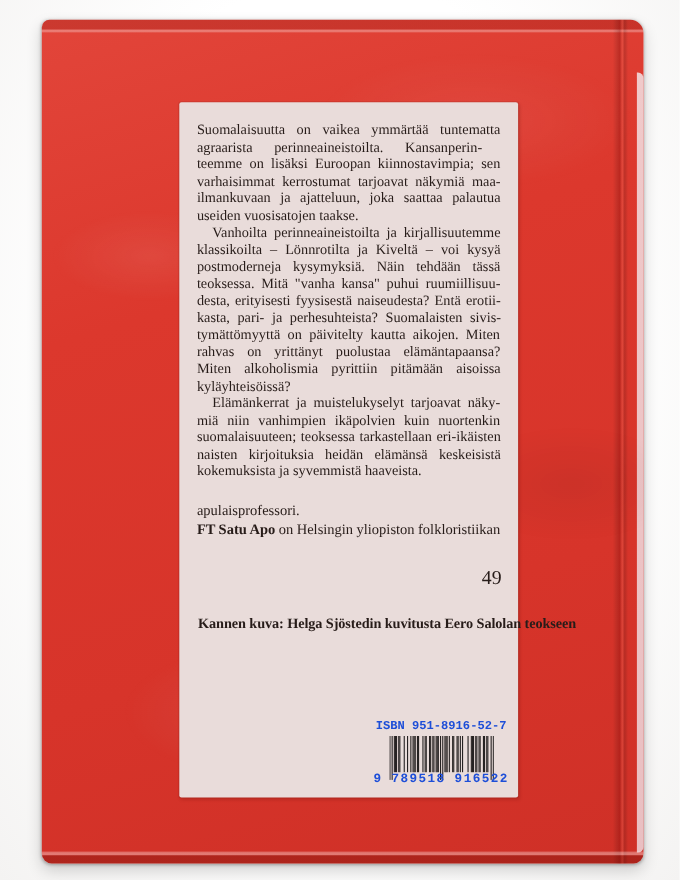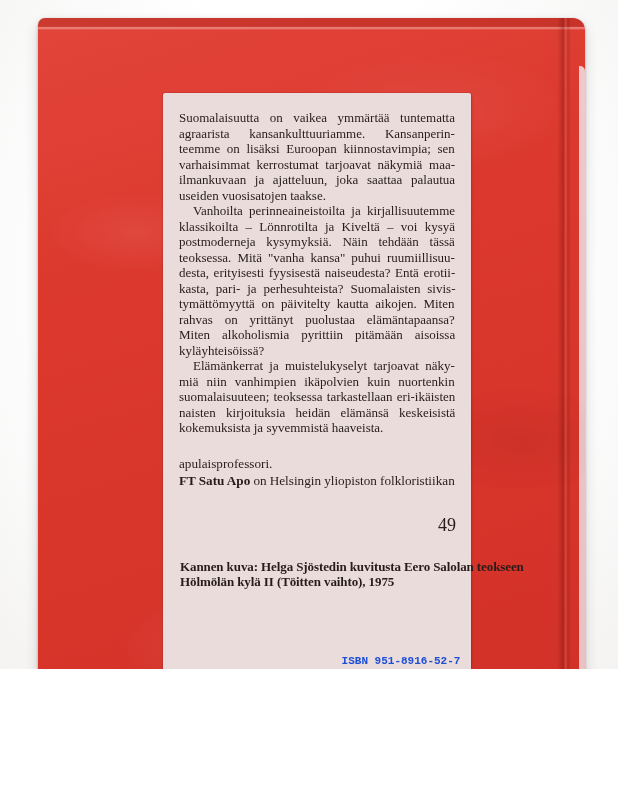--- a/index.html
+++ b/index.html
@@ -1,16 +1,16 @@
 <!DOCTYPE html>
 <html><head>
 <meta charset="utf-8">
 <style>
   html,body{margin:0;padding:0;background:#ffffff;}
-  .stage{position:relative;width:618px;height:669px;overflow:hidden;
+  .stage{position:relative;width:618px;height:800px;overflow:hidden;
          background:radial-gradient(ellipse at 50% 42%, #ffffff 55%, #f4f3f2 100%);
          font-family:"Liberation Serif","DejaVu Serif",serif;}
   .book{position:absolute;left:38px;top:18px;width:547px;height:767px;
         border-radius:7px 12px 9px 9px;
         background:linear-gradient(163deg,#e2453a 0%,#dc382d 32%,#d7342a 68%,#cf3027 100%);
         box-shadow:0 6px 14px rgba(0,0,0,.16),0 1px 3px rgba(0,0,0,.28);}
   .book .texture{position:absolute;inset:0;border-radius:inherit;pointer-events:none;
         background:
           radial-gradient(130px 60px at 18% 28%, rgba(255,255,255,.07), transparent 70%),
           radial-gradient(210px 90px at 72% 12%, rgba(255,255,255,.06), transparent 70%),
@@ -54,21 +54,21 @@
     <div class="bevel-top"></div>
     <div class="hinge"></div>
     <div class="pages"></div>
     <div class="bevel-bottom"></div>
     <div class="texture"></div>
 
     <div class="panel">
 
       <div class="blurb">
         <div class="line" style="word-spacing: 7.25px;">Suomalaisuutta on vaikea ymmärtää tuntematta</div>
-        <div class="line" style="word-spacing: 16.5px;">agraarista kansankulttuuriamme. Kansanperin-</div>
+        <div class="line" style="word-spacing: 16.5px;">agraarista perinneaineistoilta. Kansanperin-</div>
         <div class="line" style="word-spacing: 3.4px;">teemme on lisäksi Euroopan kiinnostavimpia; sen</div>
         <div class="line" style="word-spacing: 3.5px;">varhaisimmat kerrostumat tarjoavat näkymiä maa-</div>
         <div class="line" style="word-spacing: 5.4px;">ilmankuvaan ja ajatteluun, joka saattaa palautua</div>
         <div class="line">useiden vuosisatojen taakse.</div>
 
         <div class="line ind" style="word-spacing: 3px;">Vanhoilta perinneaineistoilta ja kirjallisuutemme</div>
         <div class="line" style="word-spacing: 4px;">klassikoilta – Lönnrotilta ja Kiveltä – voi kysyä</div>
         <div class="line" style="word-spacing: 7.5px;">postmoderneja kysymyksiä. Näin tehdään tässä</div>
         <div class="line" style="word-spacing: 2.8px;">teoksessa. Mitä "vanha kansa" puhui ruumiillisuu-</div>
         <div class="line" style="word-spacing: 1.4px;">desta, erityisesti fyysisestä naiseudesta? Entä erotii-</div>
@@ -87,21 +87,20 @@
 
       <div class="author">
         <div class="line">apulaisprofessori.</div>
         <div class="line" style="word-spacing: -0.166667px;"><b>FT Satu Apo</b> <span>on Helsingin yliopiston folkloristiikan</span></div>
       </div>
 
       <div class="num">49</div>
 
       <div class="credits">
         <div class="credit-line" style="word-spacing: 0px;">Kannen kuva: Helga Sjöstedin kuvitusta Eero Salolan teokseen</div>
-        <div class="credit-line" style="word-spacing: 0px;">Hölmölän kylä II (Töitten vaihto), 1975</div>
       </div>
 
       <div class="barcode-block">
         <div class="isbn">ISBN 951-8916-52-7</div>
         <svg class="bars" id="barcode-svg" xmlns="http://www.w3.org/2000/svg" viewBox="0 0 95 40" width="95" height="40">
             <rect x="0" y="0" width="1" height="40" fill="#262222"></rect>
             <rect x="2" y="0" width="1" height="40" fill="#262222"></rect>
             <rect x="4" y="0" width="1" height="33" fill="#262222"></rect>
             <rect x="5" y="0" width="1" height="33" fill="#262222"></rect>
             <rect x="6" y="0" width="1" height="33" fill="#262222"></rect>

